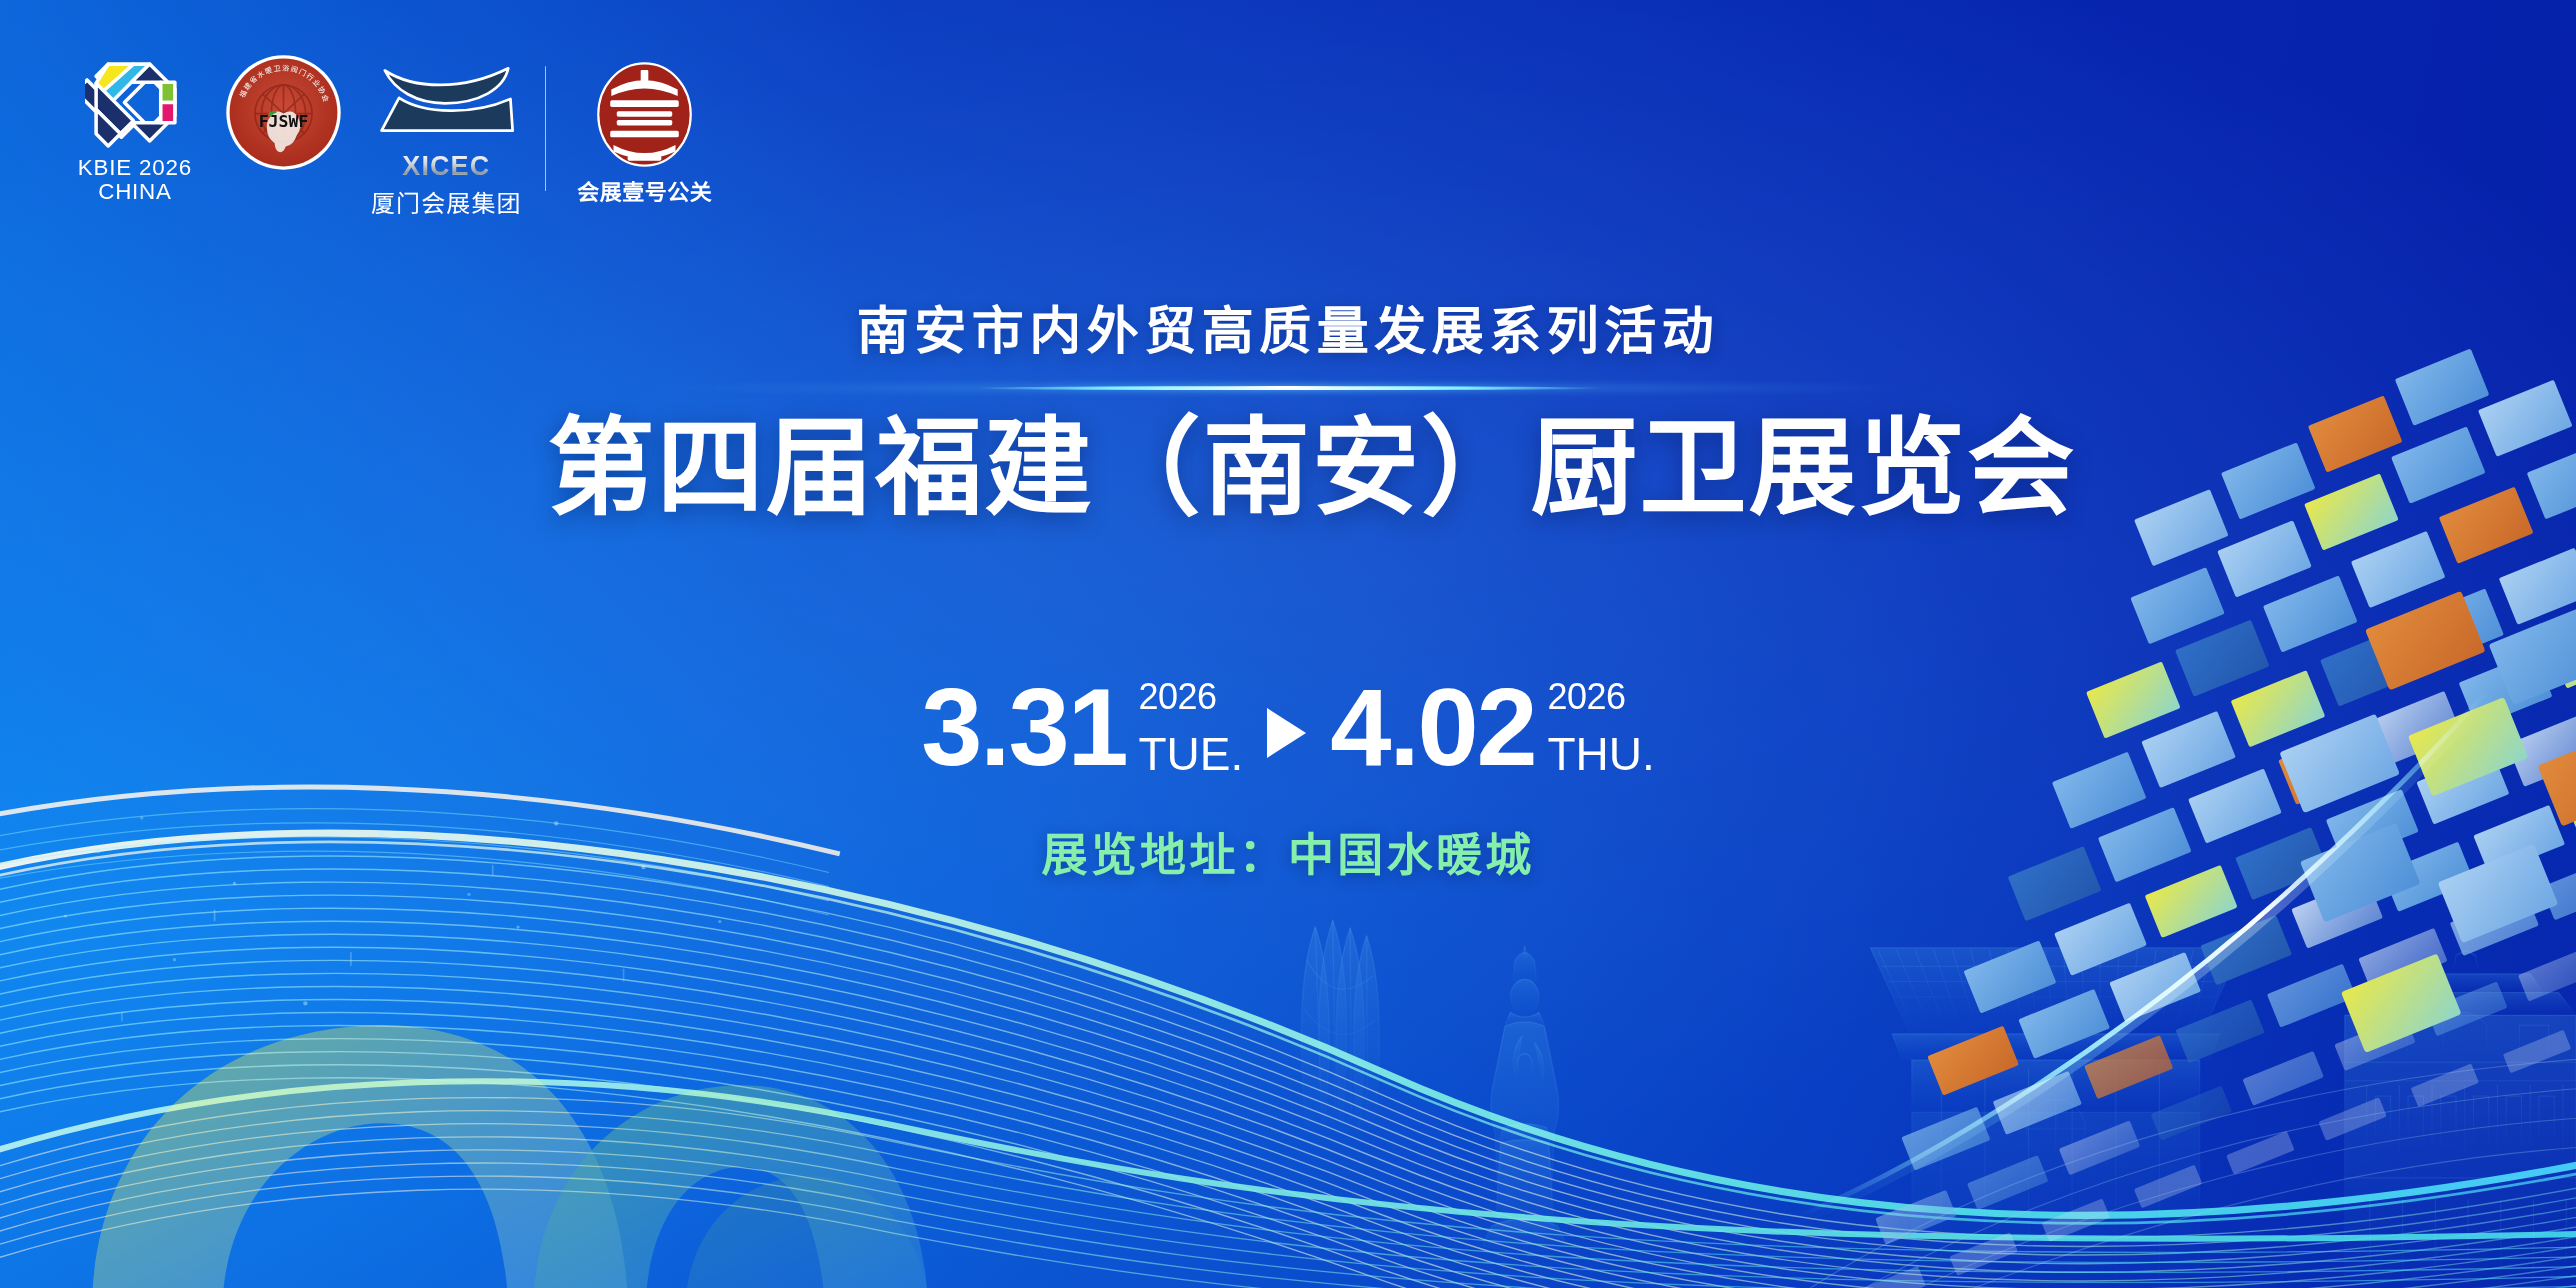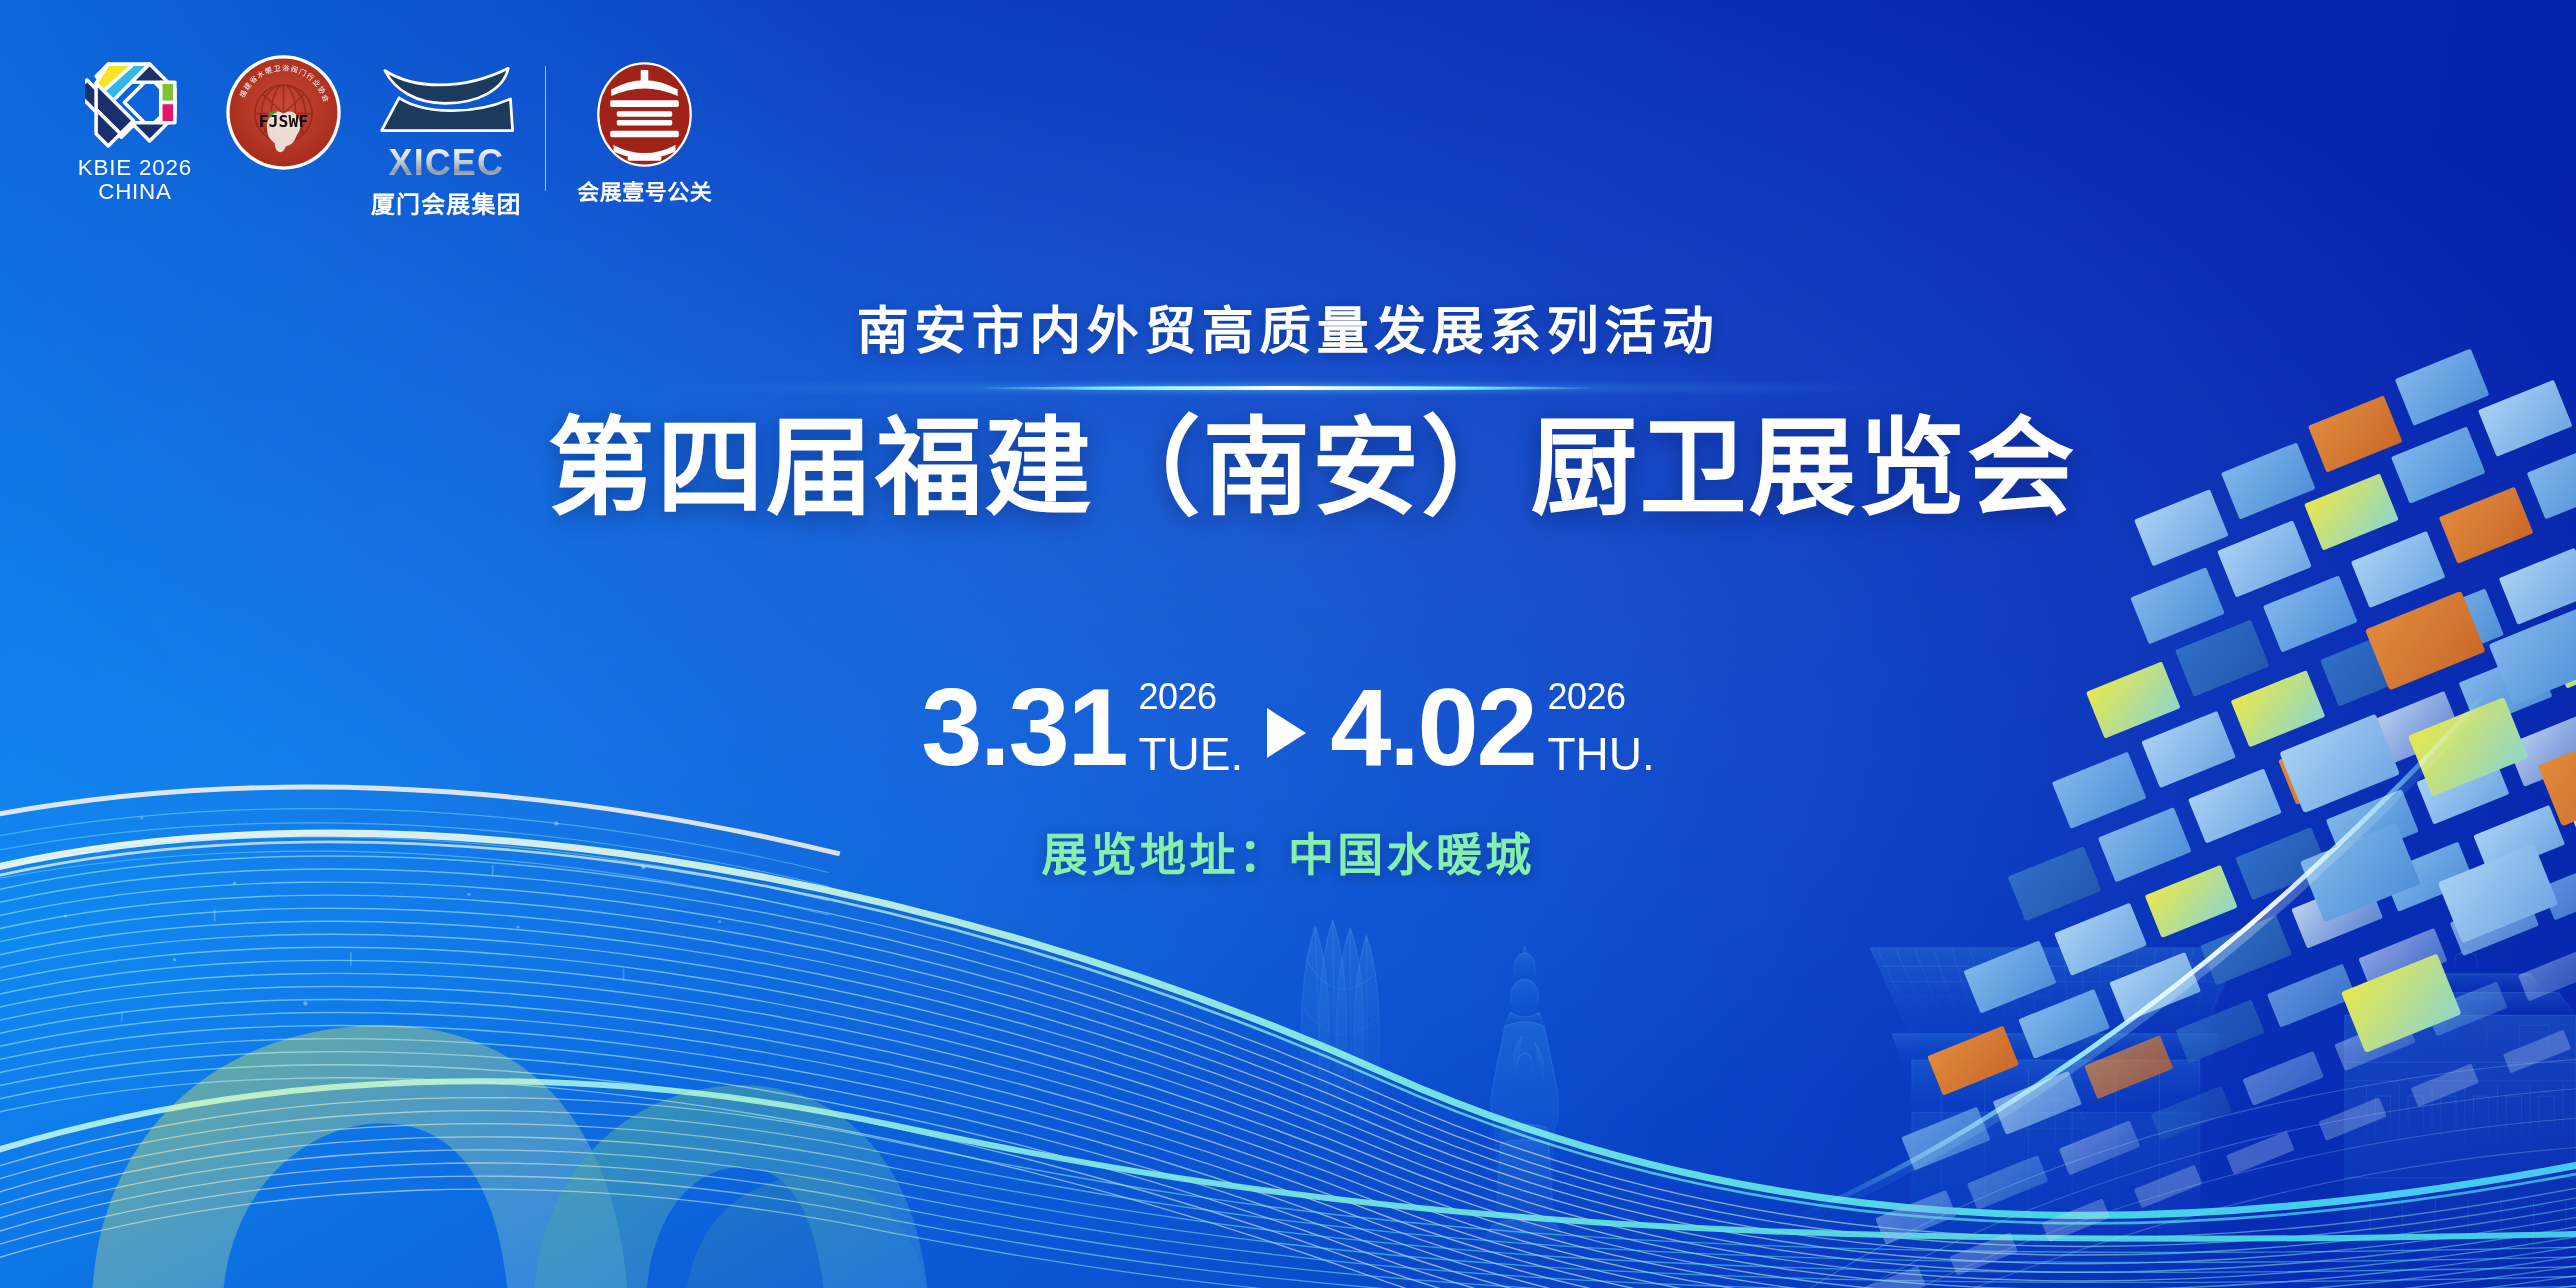--- a/index.html
+++ b/index.html
@@ -38,27 +38,27 @@
   .kbie-text{
     margin-top:3.3px;color:#fff;text-align:center;line-height:1.08;
     font-size:22.4px;letter-spacing:0.8px;font-weight:400;
   }
   .kbie-text .l2{display:block;}
   .logo-seal{width:131px;margin-left:12px;}
   .seal-mark{width:121px;height:121px;}
   .logo-xicec{width:164px;margin-left:15.3px;padding-top:13px;}
   .xicec-mark{width:142px;height:70px;}
   .xicec-en{
-    margin-top:10px;font-size:36px;font-weight:700;letter-spacing:1.1px;
+    margin-top:18px;font-size:27px;font-weight:700;letter-spacing:1.1px;
     background:linear-gradient(180deg,#ffffff 0%,#cfd6dc 40%,#8e9aa6 75%,#e8edf2 100%);
     -webkit-background-clip:text;background-clip:text;color:transparent;
     line-height:1;
   }
   .xicec-cn{
-    margin-top:4.4px;color:#fff;font-size:24px;font-weight:700;letter-spacing:1.1px;
+    margin-top:4.4px;color:#fff;font-size:24px;font-weight:400;letter-spacing:1.1px;
     font-family:"DejaVu Sans","Liberation Sans",sans-serif;
   }
   .vsep{
     width:1.6px;height:125px;background:rgba(255,255,255,.65);
     margin:14px 16.4px 0 16.4px;border-radius:1.1px;
   }
   .logo-hz{width:164px;padding-top:7.6px;}
   .hz-mark{width:99px;height:109px;}
   .hz-cn{
     margin-top:5.5px;color:#fff;font-size:22px;font-weight:700;letter-spacing:0.5px;

